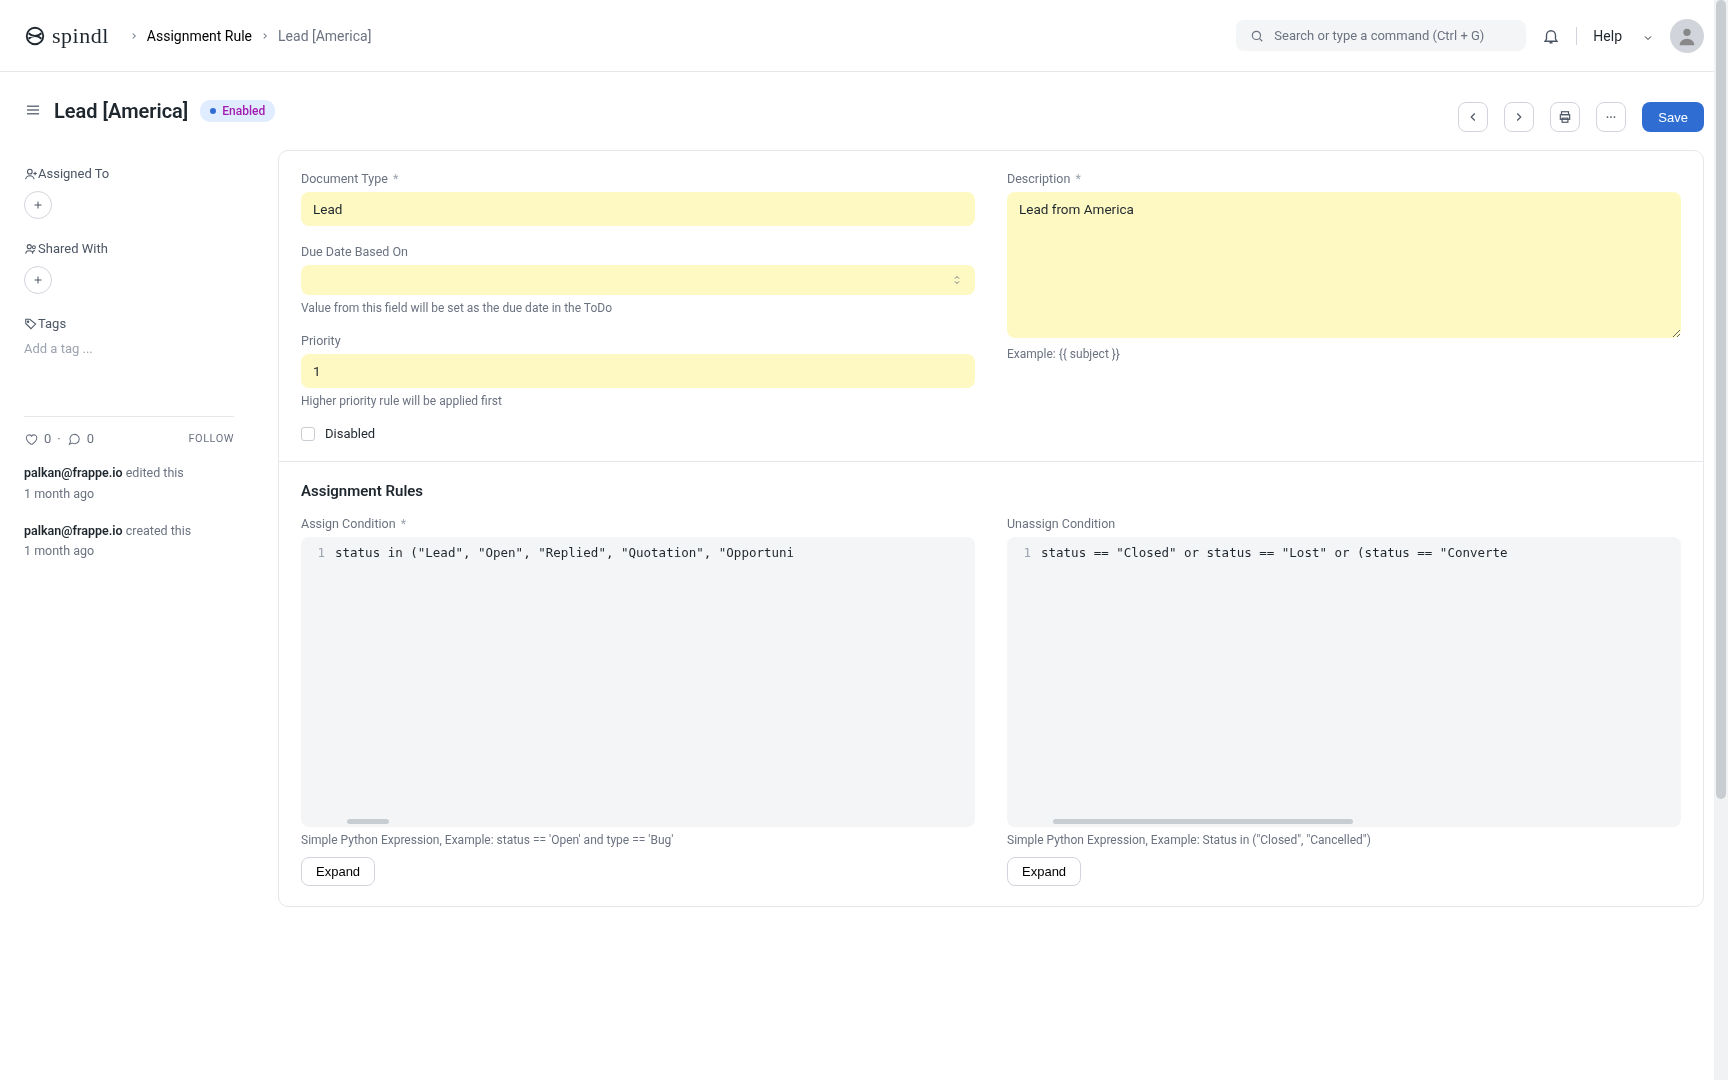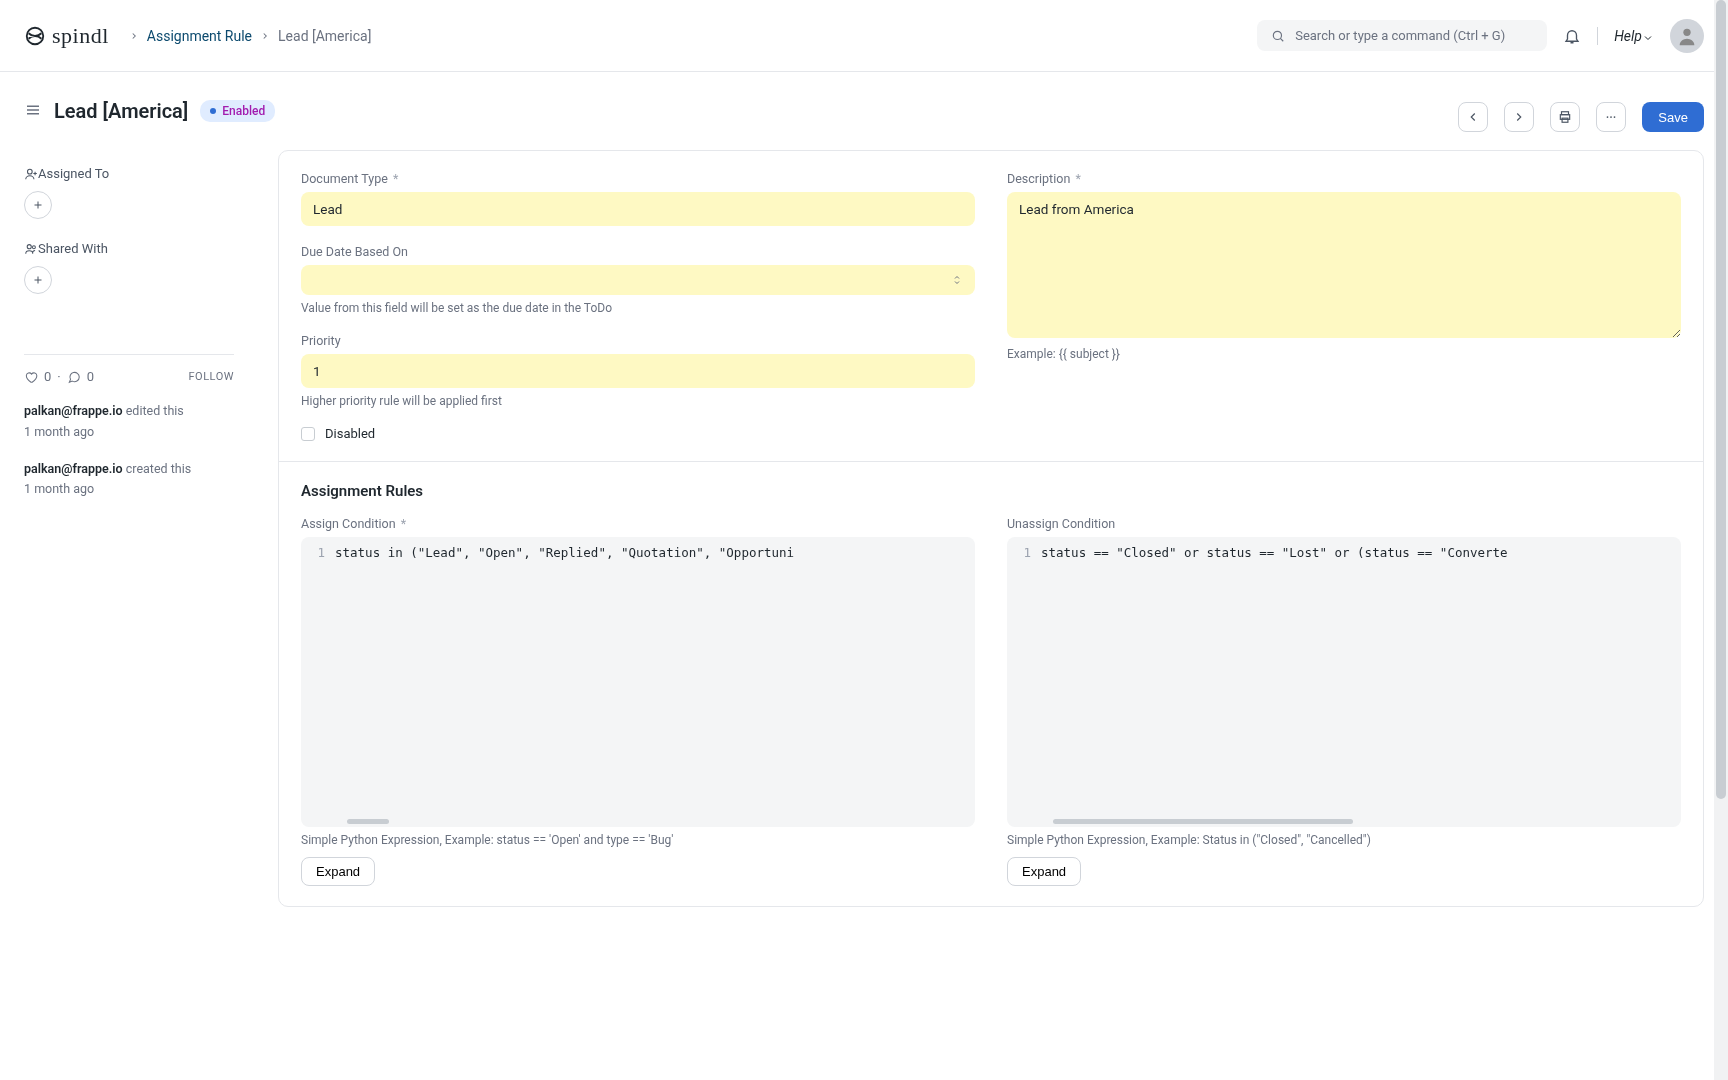--- a/index.html
+++ b/index.html
@@ -31,42 +31,42 @@
       letter-spacing: 0.5px;
     }
     .logo svg { margin-right: 6px; }
     .breadcrumb {
       display: flex;
       align-items: center;
       font-size: 14px;
       color: #1f272e;
     }
     .breadcrumb .sep { margin: 0 8px; color: #6b7280; }
-    .breadcrumb a { color: #0c4a6e; text-decoration: none; }
+    .breadcrumb a { color: #000000; text-decoration: none; }
     .breadcrumb .current { color: #6b7280; }
     .navbar-right {
       margin-left: auto;
       display: flex;
       align-items: center;
       gap: 16px;
     }
     .search-box {
       display: flex;
       align-items: center;
       background: #f4f5f6;
       border-radius: 8px;
       padding: 8px 14px;
       width: 290px;
       color: #6b7280;
       font-size: 13px;
     }
     .search-box svg { margin-right: 10px; flex-shrink: 0; }
     .nav-icon { color: #4b5563; cursor: pointer; display:flex; align-items:center; }
     .nav-divider { width: 1px; height: 18px; background: #d1d5db; }
-    .help-btn { display: flex; align-items: flex-end; gap: 0; font-size: 14px; color: #1f272e; cursor: pointer; font-style: italic; }
+    .help-btn { display: flex; align-items: flex-end; gap: 20px; font-size: 14px; color: #1f272e; cursor: pointer; }
     .avatar { width: 34px; height: 34px; border-radius: 50%; background: #d1d5db; display:flex; align-items:center; justify-content:center; overflow:hidden; }
     .avatar svg { width: 22px; height: 22px; }
     .page-head {
       display: flex;
       align-items: center;
       padding: 18px 24px;
     }
     .page-head .hamburger { margin-right: 12px; color: #6b7280; cursor:pointer; }
     .page-title { font-size: 20px; font-weight: 600; margin-right: 12px; }
     .status-badge {
@@ -355,20 +355,30 @@
           </svg>
         <span>Shared With</span>
       </div>
       <div class="add-circle">
         <svg width="12" height="12" viewBox="0 0 24 24" fill="none" stroke="currentColor" stroke-width="2">
             <path d="M12 5v14M5 12h14"></path>
           </svg>
       </div>
     </div>
 
+    <div class="sb-section">
+      <div class="sb-title">
+        <svg width="14" height="14" viewBox="0 0 24 24" fill="none" stroke="currentColor" stroke-width="1.8">
+            <path d="M20 12l-8 8-9-9V4h7l10 8z"></path>
+            <circle cx="7" cy="8" r="1.2" fill="currentColor"></circle>
+          </svg>
+        <span>Tags</span>
+      </div>
+      <div class="tags-input">Add a tag ...</div>
+    </div>
 
     <div class="sb-footer-row">
       <svg width="14" height="14" viewBox="0 0 24 24" fill="none" stroke="currentColor" stroke-width="1.8">
           <path d="M12 21s-8-5-8-11a5 5 0 019-3 5 5 0 019 3c0 6-8 11-8 11z"></path>
         </svg>
       <span>0</span>
       <span>·</span>
       <svg width="14" height="14" viewBox="0 0 24 24" fill="none" stroke="currentColor" stroke-width="1.8">
           <path d="M21 12a8 8 0 01-12 7l-5 2 2-5a8 8 0 1115-4z"></path>
         </svg>

